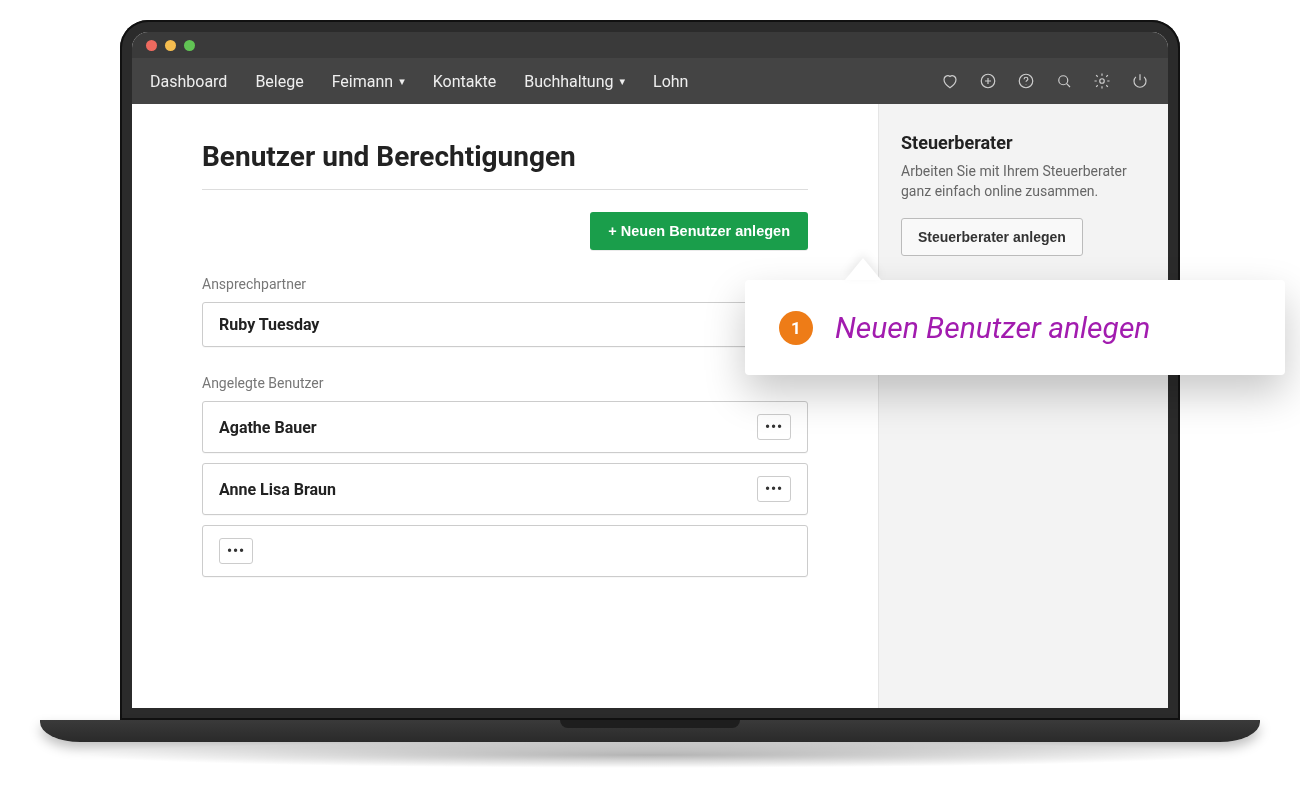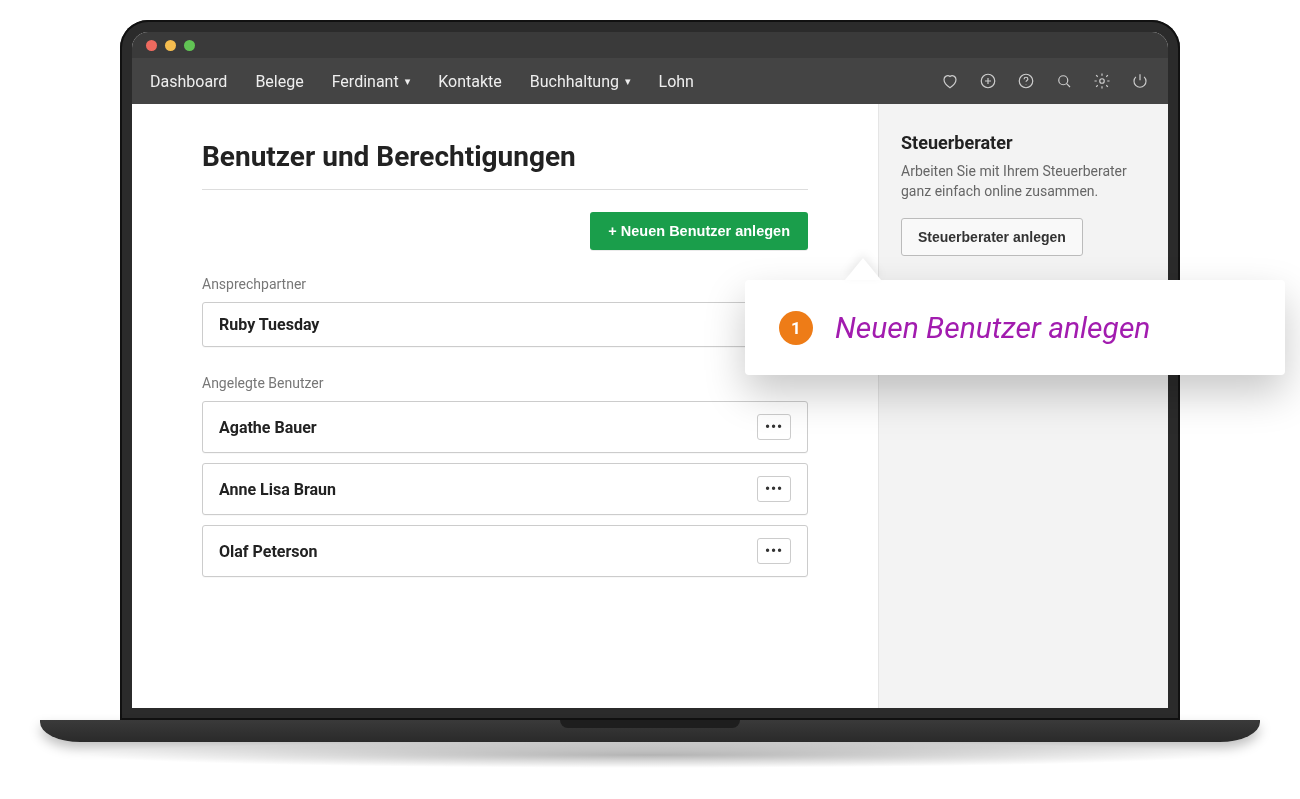--- a/index.html
+++ b/index.html
@@ -235,21 +235,21 @@
     </div>
 
     <div class="navbar">
       <div class="nav-item">
           <span>Dashboard</span>
         </div>
       <div class="nav-item">
           <span>Belege</span>
         </div>
       <div class="nav-item">
-          <span>Ferdinant</span>
+          <span>Feimann</span>
           <span class="chev">▾</span>
         </div>
       <div class="nav-item">
           <span>Kontakte</span>
         </div>
       <div class="nav-item">
           <span>Buchhaltung</span>
           <span class="chev">▾</span>
         </div>
       <div class="nav-item">
@@ -317,21 +317,20 @@
 
         <div class="user-row">
           <div class="name">Agathe Bauer</div>
           <div class="more"></div>
         </div>
         <div class="user-row">
           <div class="name">Anne Lisa Braun</div>
           <div class="more"></div>
         </div>
         <div class="user-row">
-          <div class="name">Olaf Peterson</div>
           <div class="more"></div>
         </div>
 
       </div>
 
       <div class="sidebar">
         <h3>Steuerberater</h3>
         <p>Arbeiten Sie mit Ihrem Steuerberater ganz einfach online zusammen.</p>
         <button class="btn-secondary">Steuerberater anlegen</button>
       </div>

